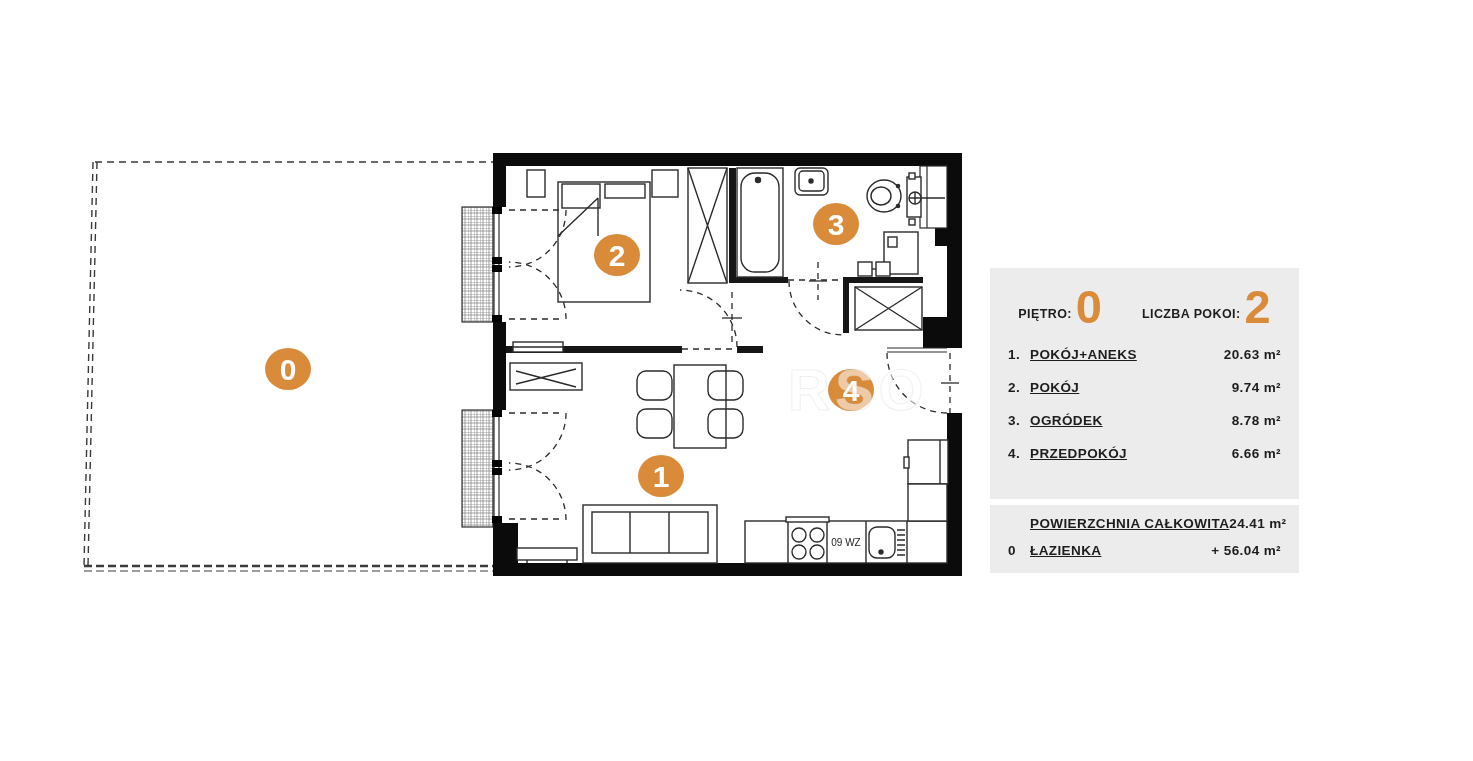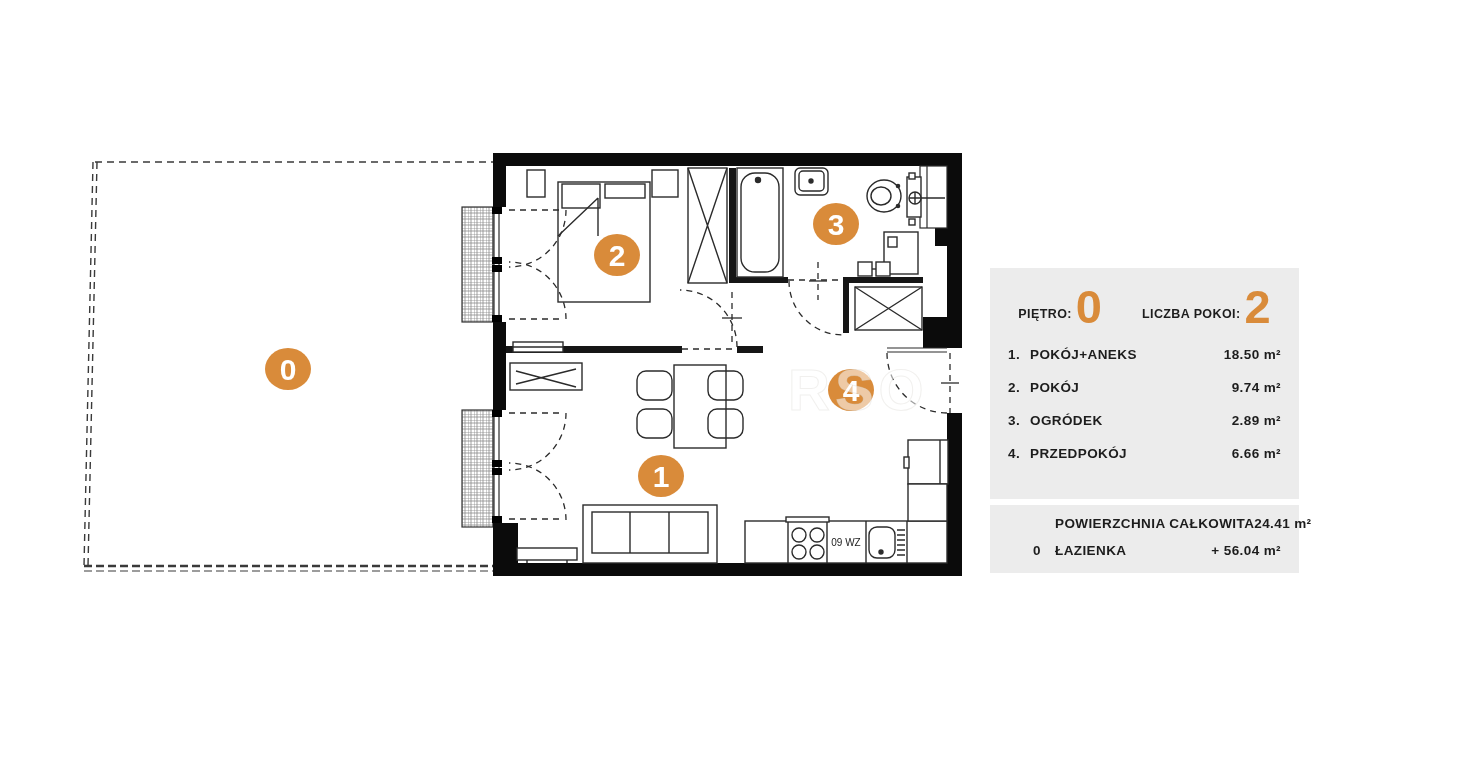--- a/index.html
+++ b/index.html
@@ -12,23 +12,23 @@
   .pbox{background:#ECECEC;}
   .pbox-top{height:231px;}
   .pbox-bottom{height:68px;margin-top:6px;}
   .hdr{display:flex;justify-content:center;align-items:flex-end;gap:40px;padding-top:21px;}
   .hdr-item{display:flex;align-items:flex-end;}
   .hdr-label{font-size:12.5px;font-weight:700;letter-spacing:.4px;color:#1d1d1d;padding-bottom:5px;}
   .hdr-value{font-size:47px;font-weight:700;color:#D98B3A;line-height:.78;margin-left:4px;}
   .rows{margin-top:21px;padding:0 18px;}
   .row{display:flex;align-items:baseline;height:33px;font-size:13.5px;font-weight:700;letter-spacing:.4px;color:#1d1d1d;}
   .row-num{width:22px;flex:none;}
-  .row-name{flex:1;white-space:nowrap;}
+  .row-name{flex:1;white-space:nowrap;text-decoration:underline;}
   .row-area{flex:none;}
-  .srows{padding:11px 18px 0;margin-left:25px;}
+  .srows{padding:11px 18px 0;}
   .srow{display:flex;align-items:baseline;height:27px;font-size:13.5px;font-weight:700;letter-spacing:.4px;color:#1d1d1d;}
   .srow .row-num{width:22px;}
 </style>
 </head>
 <body>
 
 <div class="stage">
 
   <svg class="plan-svg" width="1473" height="761" viewBox="0 0 1473 761">
     <defs>
@@ -218,31 +218,31 @@
         </div>
         <div class="hdr-item">
           <span class="hdr-label">LICZBA POKOI:</span>
           <span class="hdr-value">2</span>
         </div>
       </div>
       <div class="rows">
         <div class="row">
           <span class="row-num">1.</span>
           <span class="row-name">POKÓJ+ANEKS</span>
-          <span class="row-area">18.50 m²</span>
+          <span class="row-area">20.63 m²</span>
         </div>
         <div class="row">
           <span class="row-num">2.</span>
           <span class="row-name">POKÓJ</span>
           <span class="row-area">9.74 m²</span>
         </div>
         <div class="row">
           <span class="row-num">3.</span>
           <span class="row-name">OGRÓDEK</span>
-          <span class="row-area">2.89 m²</span>
+          <span class="row-area">8.78 m²</span>
         </div>
         <div class="row">
           <span class="row-num">4.</span>
           <span class="row-name">PRZEDPOKÓJ</span>
           <span class="row-area">6.66 m²</span>
         </div>
       </div>
     </div>
     <div class="pbox pbox-bottom">
       <div class="srows">

